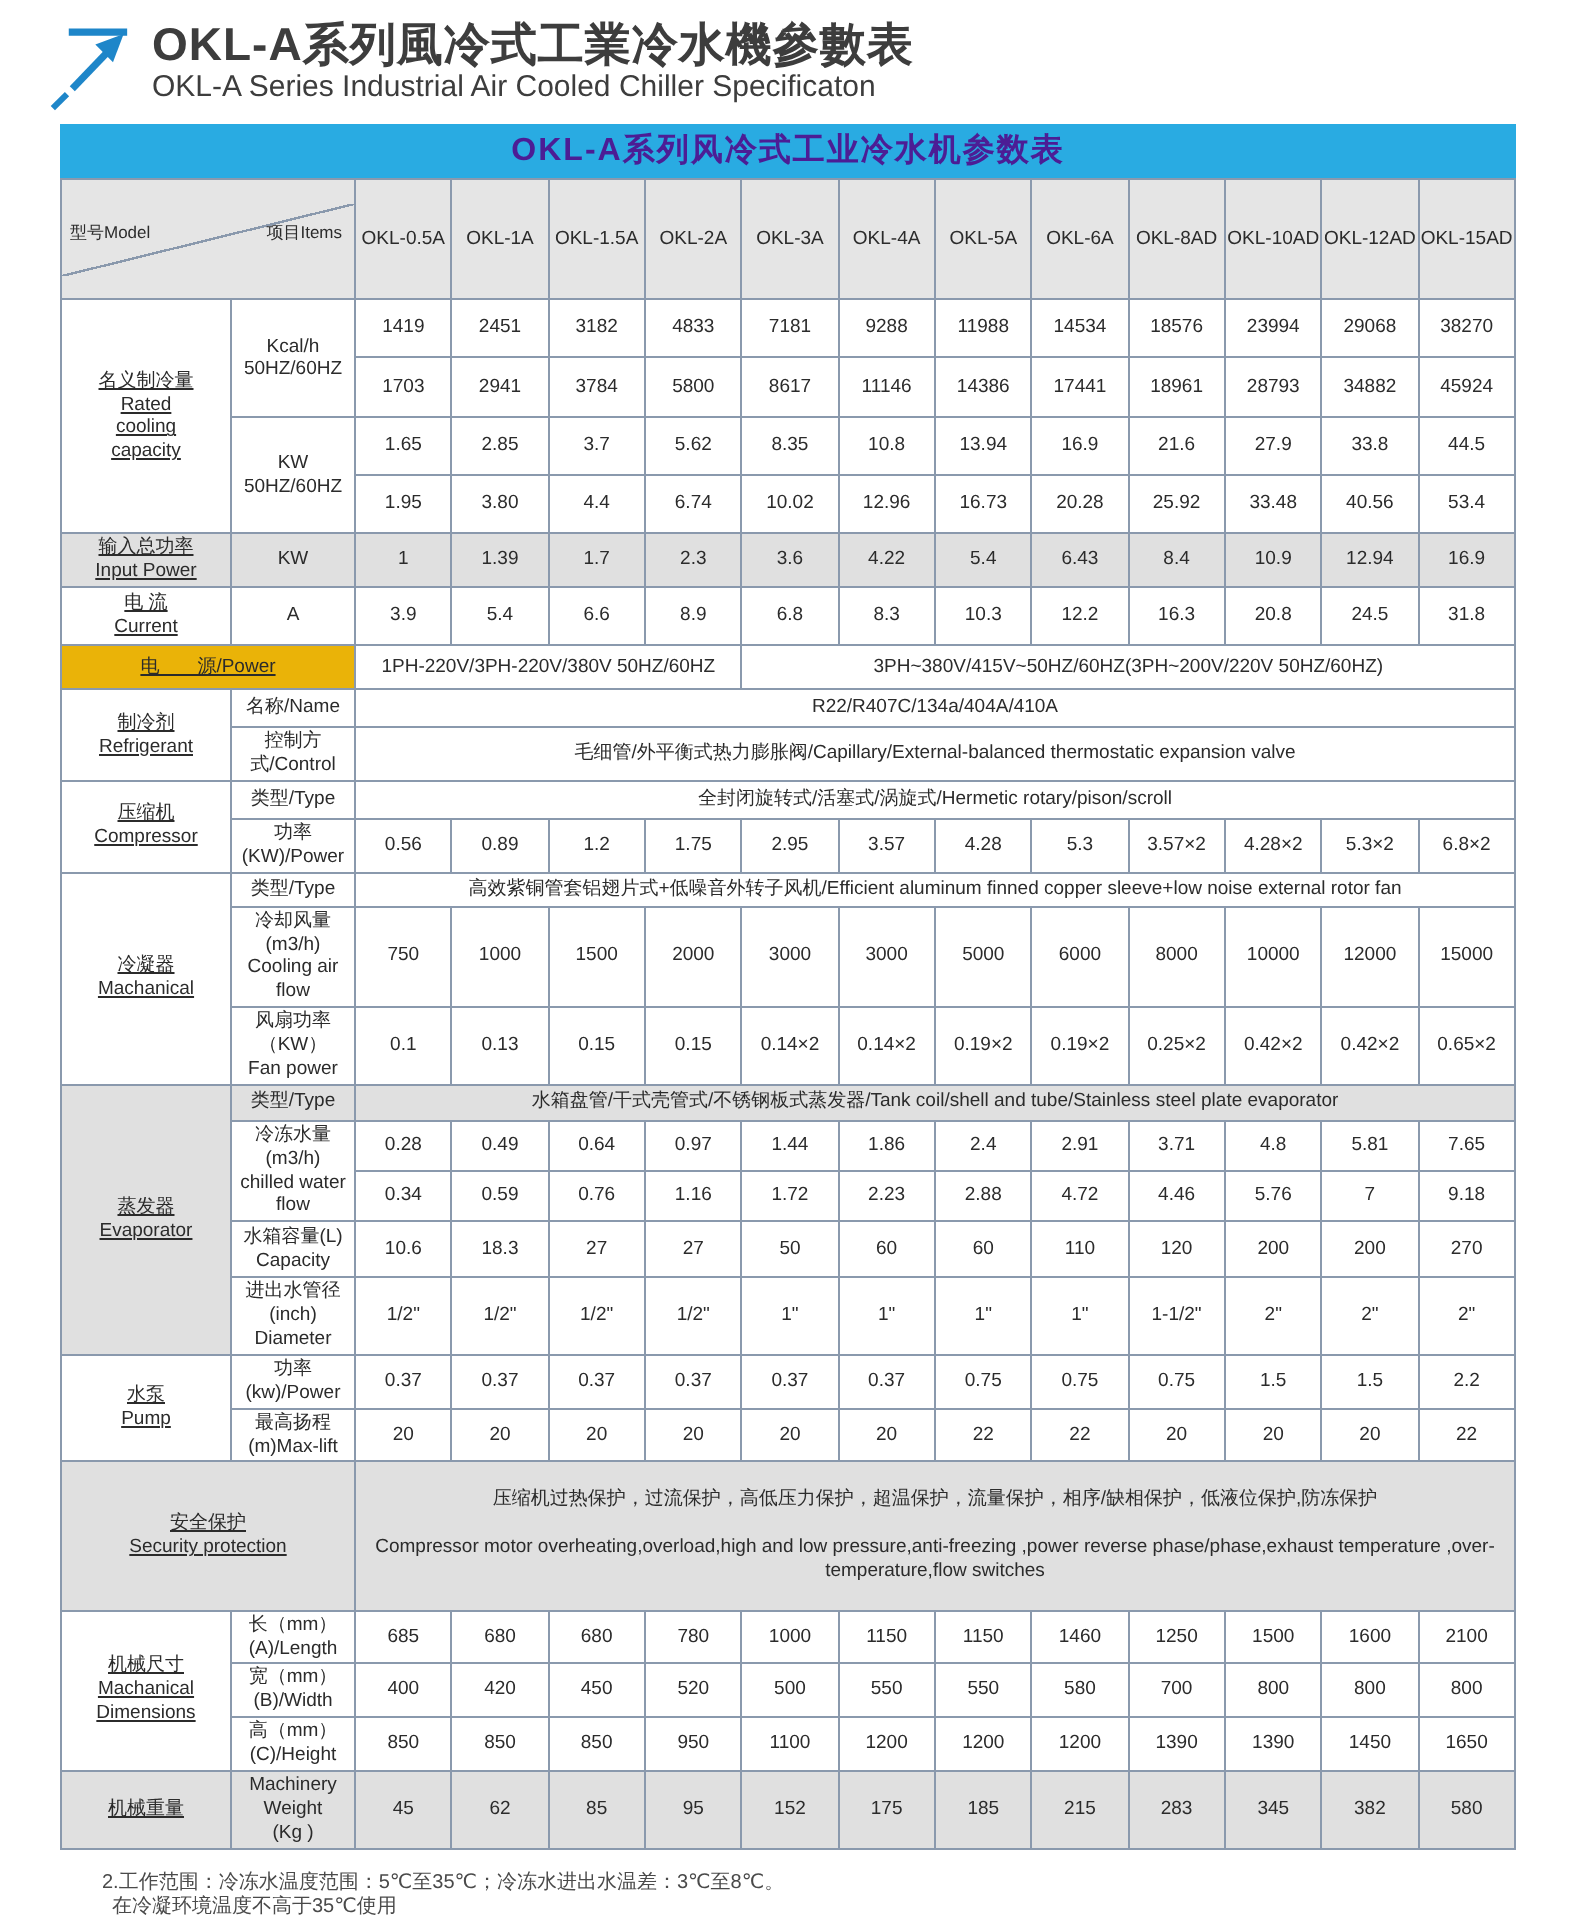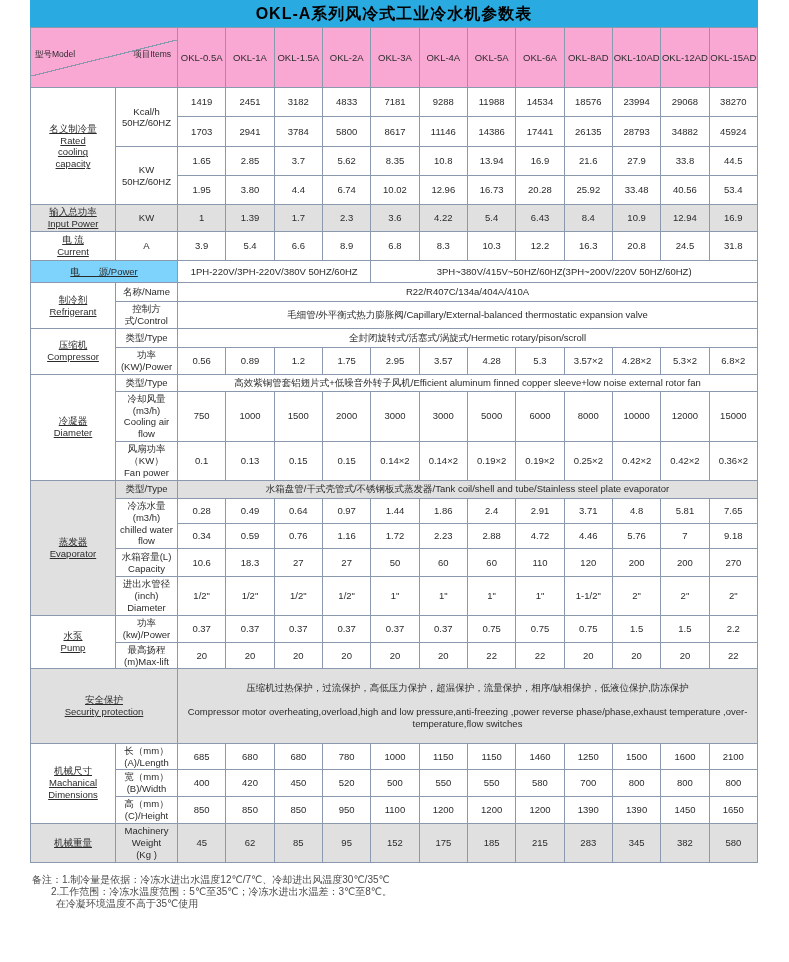--- a/index.html
+++ b/index.html
@@ -12,36 +12,36 @@
   
   .doc-header { display:flex; align-items:flex-start; padding:8px 0 0 22px; height:62px; }
   .logo { width:46px; height:48px; margin-right:8px; flex:0 0 auto; }
   .titles { padding-top:1px; }
   .title-cn { font-size:23px; font-weight:bold; color:#3d3d3d; letter-spacing:0.5px; line-height:1.15; }
   .title-en { font-size:15px; color:#3d3d3d; line-height:1.25; }
 
   
   .table-wrap { margin-left:30px; width:728px; }
   .table-title-bar {
-    width:728px; height:27px; background:#29abe2; color:#000000;
+    width:728px; height:27px; background:#29abe2; color:#4c1d95;
     font-size:16px; font-weight:bold; text-align:center; line-height:27px;
     letter-spacing:1px;
   }
   table.spec { border-collapse:collapse; table-layout:fixed; width:728px; border:1px solid #5f7087; }
   table.spec td {
     border:1px solid #8a99ad; text-align:center; vertical-align:middle;
     font-size:9.5px; line-height:1.25; padding:1px 1px; color:#2b2b2b;
     white-space:pre-line; overflow:hidden;
   }
   col.c-lbl  { width:85px; }
   col.c-item { width:62px; }
   tr.gray td { background:#e0e0e0; }
   td.white-bg { background:#ffffff; }
-  td.gray-bg { background:#7dd3fc; }
-  tr.model-row td { background:#f9a8d4; font-size:9.5px; font-weight:500; padding:0; }
+  td.gray-bg { background:#eab308; }
+  tr.model-row td { background:#e5e5e5; font-size:9.5px; font-weight:500; padding:0; }
   td.lbl  { font-size:9.5px;text-decoration:underline; }
   td.item { font-size:8.5px; }
   td.merged { font-size:9.5px; }
   td.sec-text { text-align:left; padding:2px 6px; font-size:9.5px; }
   .corner {
     position:relative; padding:0; height:100%;
     background-image:linear-gradient(to bottom right,
       transparent calc(50% - 0.6px), #8a99ad calc(50% - 0.6px),
       #8a99ad calc(50% + 0.6px), transparent calc(50% + 0.6px));
   }
@@ -52,20 +52,32 @@
   .notes { margin:11px 0 0 32px; width:740px; }
   .nl-cn { font-size:10px; color:#4a4a4a; line-height:12.1px; }
   .ind1 { padding-left:19px; }
   .ind2 { padding-left:24px; }
 </style>
 </head>
 <body>
 
 <div class="page">
 
+  <div class="doc-header">
+    <svg class="logo" viewBox="0 0 52 52">
+      <line x1="14" y1="8" x2="47" y2="8" stroke="#1e86c9" stroke-width="4"></line>
+      <line x1="16" y1="40" x2="40" y2="15" stroke="#1e86c9" stroke-width="4"></line>
+      <line x1="5" y1="51" x2="13" y2="43" stroke="#1e86c9" stroke-width="3.4"></line>
+      <polygon points="45,9 29,15 39,25" fill="#1e86c9"></polygon>
+    </svg>
+    <div class="titles">
+      <div class="title-cn">OKL-A系列風冷式工業冷水機參數表</div>
+      <div class="title-en">OKL-A Series Industrial Air Cooled Chiller Specificaton</div>
+    </div>
+  </div>
 
   <div class="table-wrap">
     <div class="table-title-bar">OKL-A系列风冷式工业冷水机参数表</div>
 
     <table class="spec">
       <colgroup>
         <col class="c-lbl">
           <col class="c-item">
         <col>
           <col>
@@ -125,21 +137,21 @@
           </tr>
         <tr style="height:30px">
             <td>1703</td>
             <td>2941</td>
             <td>3784</td>
             <td>5800</td>
             <td>8617</td>
             <td>11146</td>
             <td>14386</td>
             <td>17441</td>
-            <td>26135</td>
+            <td>18961</td>
             <td>28793</td>
             <td>34882</td>
             <td>45924</td>
           </tr>
         <tr style="height:29px">
           <td class="item" rowspan="2">KW
 50HZ/60HZ</td>
         <td>1.65</td>
             <td>2.85</td>
             <td>3.7</td>
@@ -238,21 +250,21 @@
             <td>4.28</td>
             <td>5.3</td>
             <td>3.57×2</td>
             <td>4.28×2</td>
             <td>5.3×2</td>
             <td>6.8×2</td>
           </tr>
 
         <tr style="height:17px">
           <td class="lbl" rowspan="3">冷凝器
-Diameter</td>
+Machanical</td>
           <td class="item">类型/Type</td>
           <td class="merged" colspan="12">高效紫铜管套铝翅片式+低噪音外转子风机/Efficient aluminum finned copper sleeve+low noise external rotor fan</td>
         </tr>
         <tr style="height:36px">
           <td class="item">冷却风量(m3/h)
 Cooling air flow</td>
         <td>750</td>
             <td>1000</td>
             <td>1500</td>
             <td>2000</td>
@@ -272,21 +284,21 @@
             <td>0.13</td>
             <td>0.15</td>
             <td>0.15</td>
             <td>0.14×2</td>
             <td>0.14×2</td>
             <td>0.19×2</td>
             <td>0.19×2</td>
             <td>0.25×2</td>
             <td>0.42×2</td>
             <td>0.42×2</td>
-            <td>0.36×2</td>
+            <td>0.65×2</td>
           </tr>
 
         <tr class="gray" style="height:18px">
           <td class="lbl white-bg" rowspan="5">蒸发器
 Evaporator</td>
           <td class="item">类型/Type</td>
           <td class="merged" colspan="12">水箱盘管/干式壳管式/不锈钢板式蒸发器/Tank coil/shell and tube/Stainless steel plate evaporator</td>
         </tr>
         <tr style="height:21px">
           <td class="item" rowspan="2">冷冻水量(m3/h)
@@ -457,19 +469,18 @@
             <td>283</td>
             <td>345</td>
             <td>382</td>
             <td>580</td>
           </tr>
       </tbody>
     </table>
   </div>
 
   <div class="notes">
-    <div class="nl-cn">备注：1.制冷量是依据：冷冻水进出水温度12℃/7℃、冷却进出风温度30℃/35℃</div>
     <div class="nl-cn ind1">2.工作范围：冷冻水温度范围：5℃至35℃；冷冻水进出水温差：3℃至8℃。</div>
     <div class="nl-cn ind2">在冷凝环境温度不高于35℃使用</div>
 
   </div>
 
 </div>
 
 </body></html>

